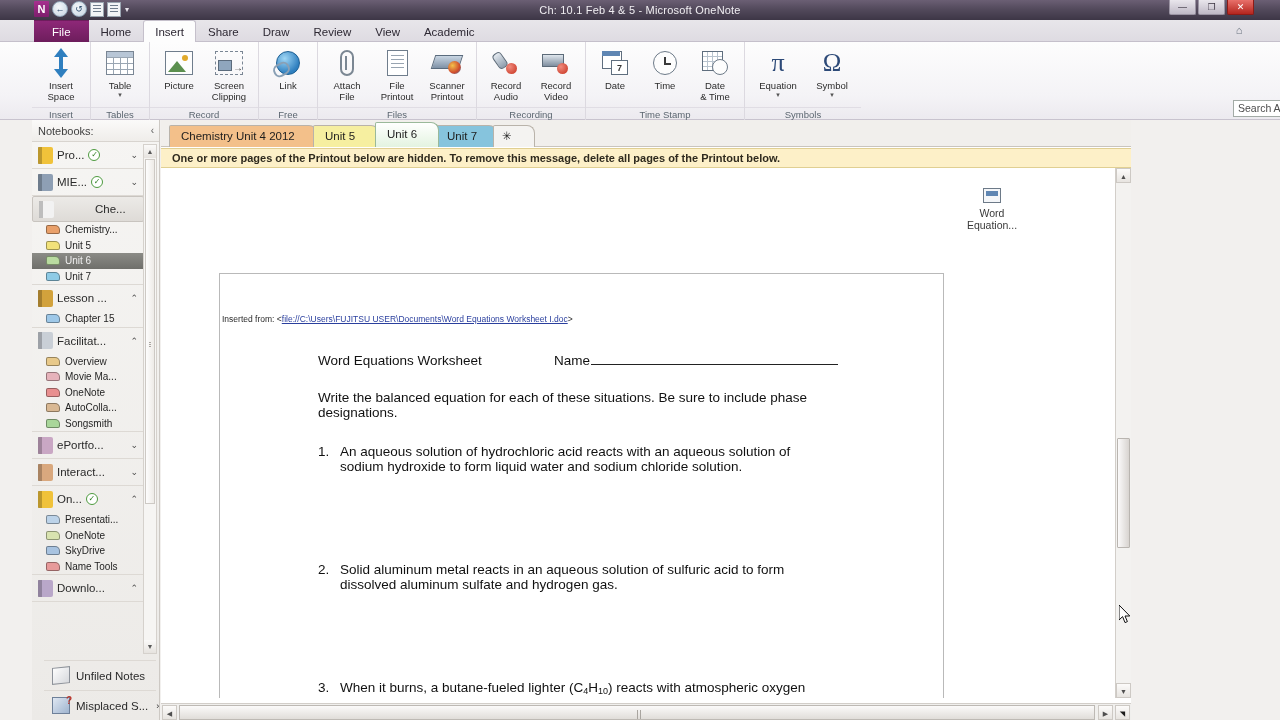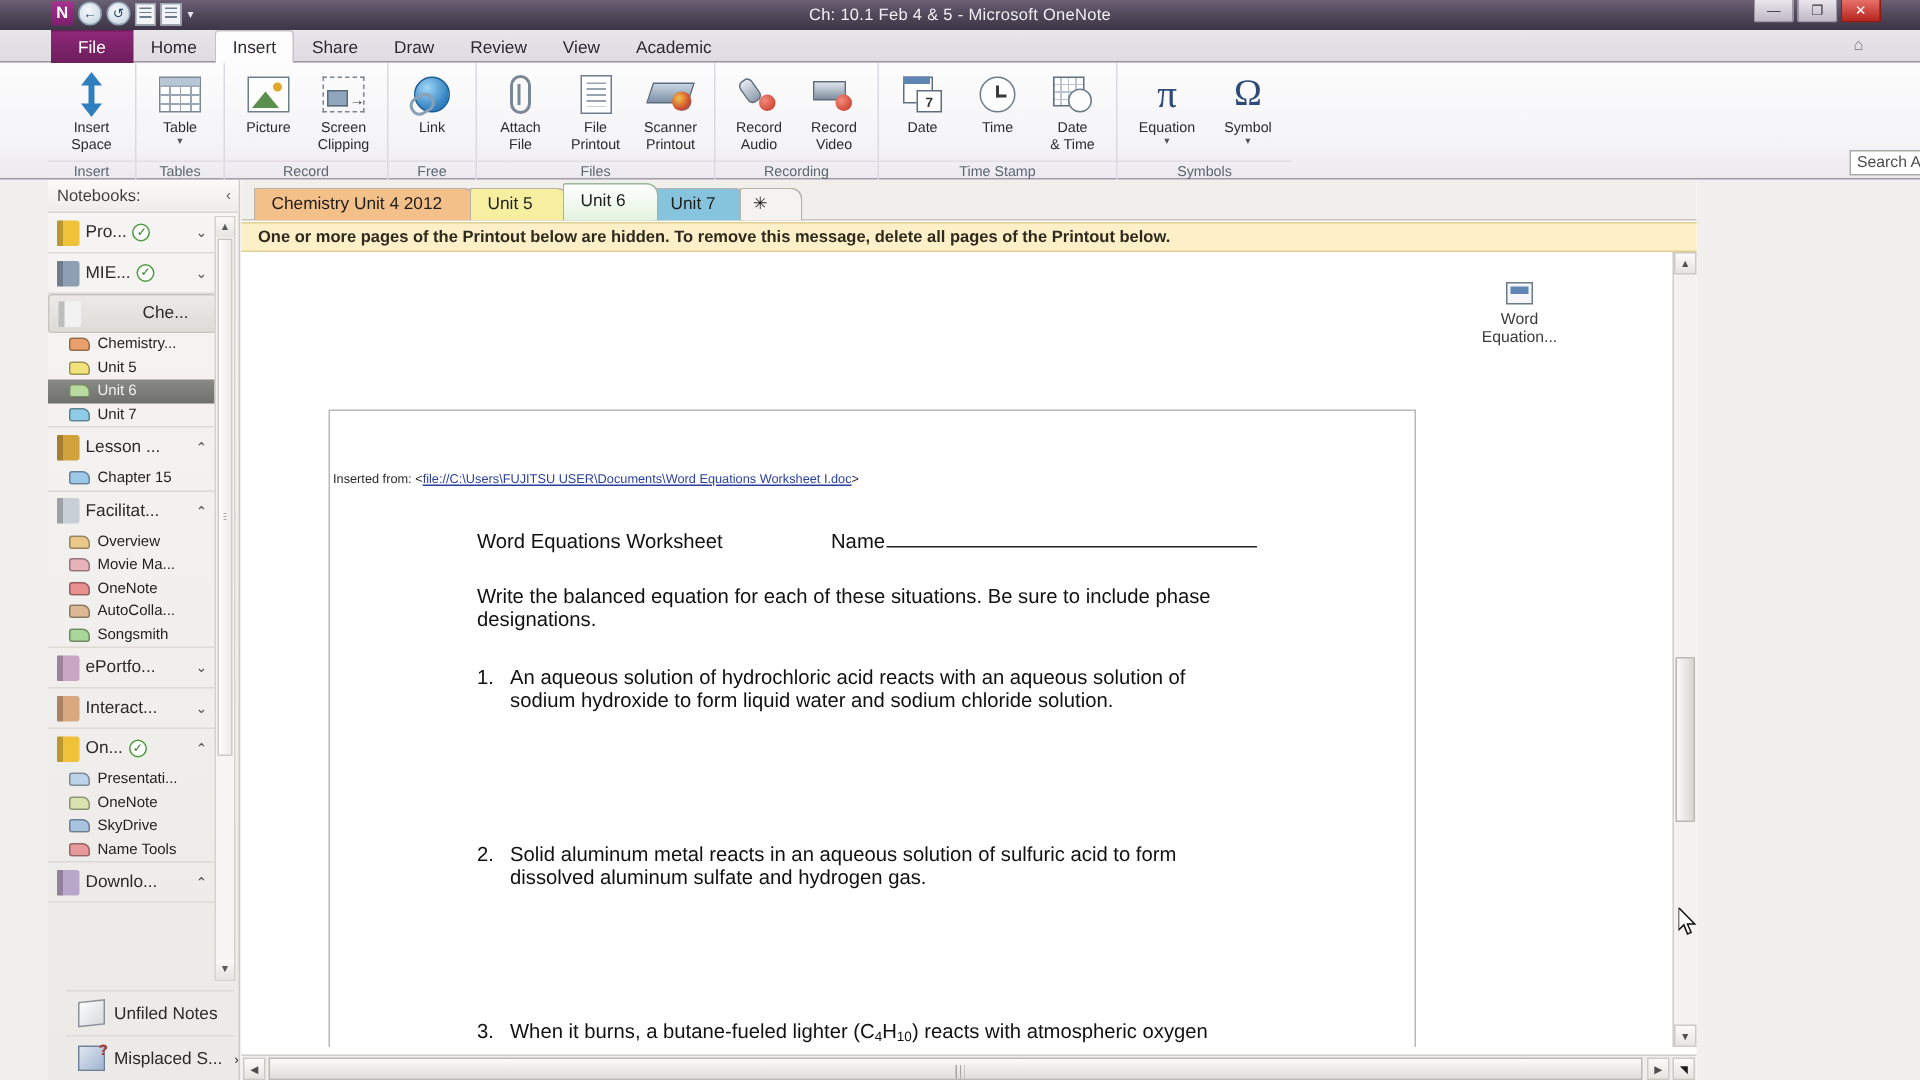--- a/index.html
+++ b/index.html
@@ -247,21 +247,21 @@
 
   .infobar {
     position:absolute; left:0; top:28px; width:970px; height:20px;
     background:#fdf0c8; border:1px solid #e0cf92; border-left:none; border-right:none;
     font-size:11px; color:#2f2a1e; line-height:18px; padding-left:11px;font-weight:bold;
   }
 
   .canvas { position:absolute; left:0; top:48px; width:970px; bottom:22px; background:#fff; overflow:hidden;}
 
   .wordeq-stamp {
-    position:absolute; left:813px; top:20px; width:78px; text-align:center;
+    position:absolute; left:792px; top:20px; width:78px; text-align:center;
     font-size:10.5px; color:#3a3a3a; line-height:12px;
   }
   .wordeq-stamp .wicon {
     width:18px;height:15px;margin:0 auto 4px; background:#f4f6f9;border:1px solid #6d7a88;position:relative;
   }
   .wordeq-stamp .wicon::after{content:"";position:absolute;left:2px;top:2px;right:2px;height:5px;background:#5f86b3;}
 
   .printout {
     position:absolute; left:58px; top:105px; width:725px; height:500px;
     background:#fff; border:1px solid #b9b9b9;

